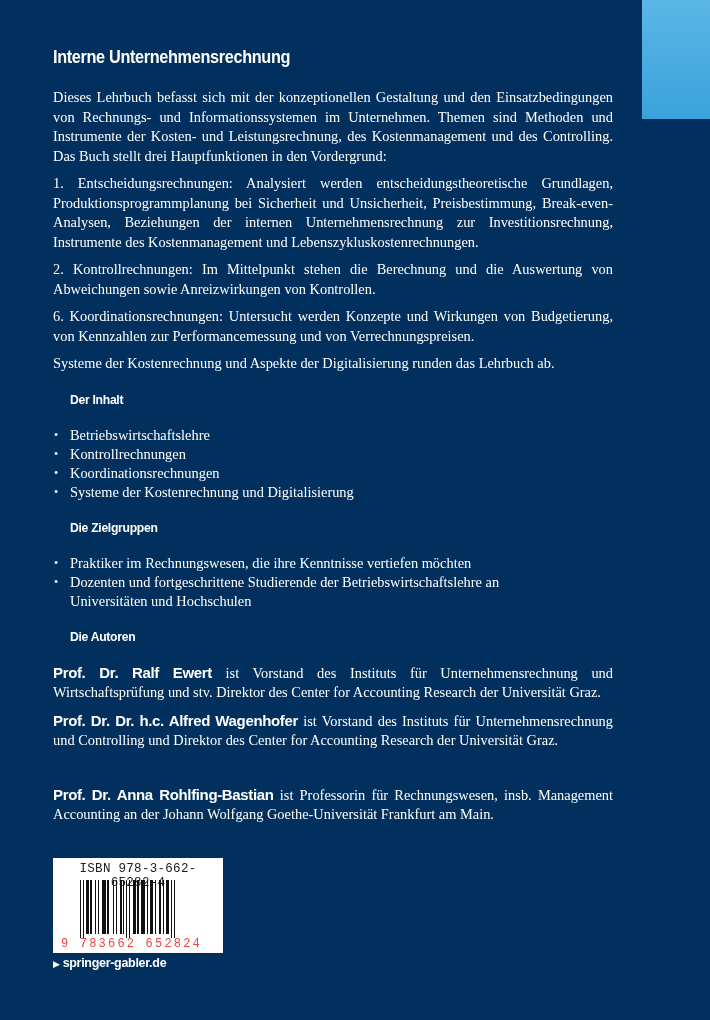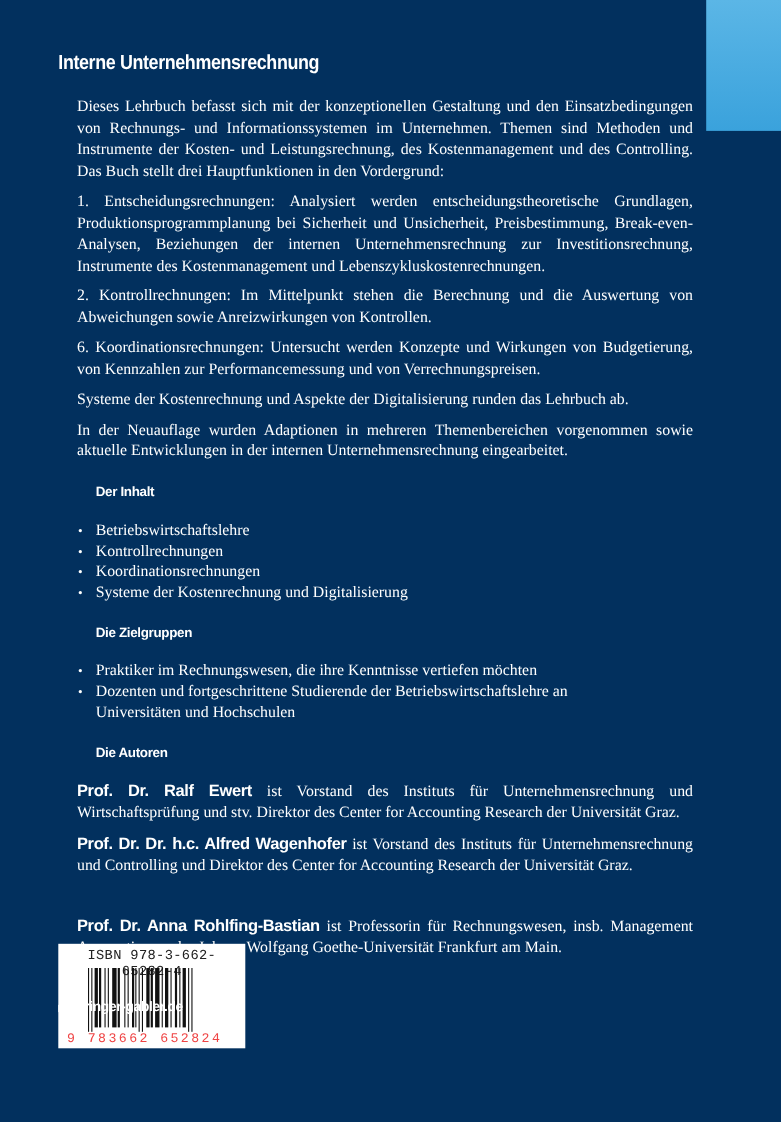--- a/index.html
+++ b/index.html
@@ -11,21 +11,21 @@
     position:absolute; left:642px; top:0; width:68px; height:119px;
     background:linear-gradient(180deg,#5bb6e6 0%,#3aa2dc 100%);
   }
   .content { position:absolute; left:53px; top:0; width:580px; }
   .title {
     position:absolute; top:46px; left:0;
     font-family:"Liberation Sans", "DejaVu Sans", sans-serif; font-weight:bold;
     font-size:18.5px; letter-spacing:-0.4px; transform:scaleX(0.88); transform-origin:left;
     white-space:nowrap;
   }
-  .body { position:absolute; top:88px; left:17px; width:560px; font-size:14.4px; line-height:19.5px; }
+  .body { position:absolute; top:88px; left:0; width:560px; font-size:14.4px; line-height:19.5px; }
   .body p { margin:0 0 8px 0; text-align:justify; text-align-last:left; }
   .sec-h {
     font-family:"Liberation Sans", "DejaVu Sans", sans-serif; font-weight:bold; font-size:12.2px;
     letter-spacing:-0.3px; margin:17px; line-height:18px;
   }
   ul { list-style:none; padding:0; margin:0 0 7px 0; }
   li { position:relative; padding-left:17px; line-height:19px; }
   li::before { content:"•"; position:absolute; left:1px; top:0; font-size:12px; }
   .author { margin:0 0 8px 0; text-align:justify; text-align-last:left; }
   .author b {
@@ -39,40 +39,39 @@
     font-family:"Liberation Mono", "DejaVu Sans Mono", monospace; color:#222; font-size:12.5px;
     letter-spacing:0.3px; text-align:center; line-height:14px;
   }
   .bars { position:absolute; left:27px; top:22px; width:134px; height:58px; display:flex; align-items:flex-start; }
   .bars span { display:block; background:#111; height:54px; }
   .isbn-bottom {
     position:absolute; left:8px; bottom:2px; font-family:"Liberation Mono", "DejaVu Sans Mono", monospace;
     color:#ef4444; font-size:12px; letter-spacing:2.2px; background:transparent;margin-top:17px;
   }
   .web {
-    position:absolute; left:53px; top:908px; font-family:"Liberation Sans", "DejaVu Sans", sans-serif;
+    position:absolute; left:53px; top:956px; font-family:"Liberation Sans", "DejaVu Sans", sans-serif;
     font-weight:bold; font-size:12.5px; letter-spacing:-0.3px; color:#fff;
   }
   .web .tri { font-size:9px; margin-right:3px; }
 </style>
 </head>
 <body>
 
 <div class="accent"></div>
 
 <div class="content">
   <div class="title">Interne Unternehmensrechnung</div>
 
   <div class="body">
     <p>Dieses Lehrbuch befasst sich mit der konzeptionellen Gestaltung und den Einsatzbedingungen von Rechnungs- und Informationssystemen im Unternehmen. Themen sind Methoden und Instrumente der Kosten- und Leistungsrechnung, des Kostenmanagement und des Controlling. Das Buch stellt drei Hauptfunktionen in den Vordergrund:</p>
     <p>1.  Entscheidungsrechnungen: Analysiert werden entscheidungstheoretische Grundlagen, Produktionsprogrammplanung bei Sicherheit und Unsicherheit, Preisbestimmung, Break-even-Analysen, Beziehungen der internen Unternehmensrechnung zur Investitionsrechnung, Instrumente des Kostenmanagement und Lebenszykluskostenrechnungen.</p>
     <p>2.  Kontrollrechnungen: Im Mittelpunkt stehen die Berechnung und die Auswertung von Abweichungen sowie Anreizwirkungen von Kontrollen.</p>
     <p>6.  Koordinationsrechnungen: Untersucht werden Konzepte und Wirkungen von Budgetierung, von Kennzahlen zur Performancemessung und von Verrechnungspreisen.</p>
     <p>Systeme der Kostenrechnung und Aspekte der Digitalisierung runden das Lehrbuch ab.</p>
-    <p style="margin-bottom:14px">In der Neuauflage wurden Adaptionen in mehreren Themenbereichen vorgenommen sowie aktuelle Entwicklungen in der internen Unternehmensrechnung eingearbeitet.</p>
 
     <div class="sec-h">Der Inhalt</div>
     <ul>
       <li>Betriebswirtschaftslehre</li>
       <li>Kontrollrechnungen</li>
       <li>Koordinationsrechnungen</li>
       <li>Systeme der Kostenrechnung  und Digitalisierung</li>
     </ul>
 
     <div class="sec-h">Die Zielgruppen</div>

